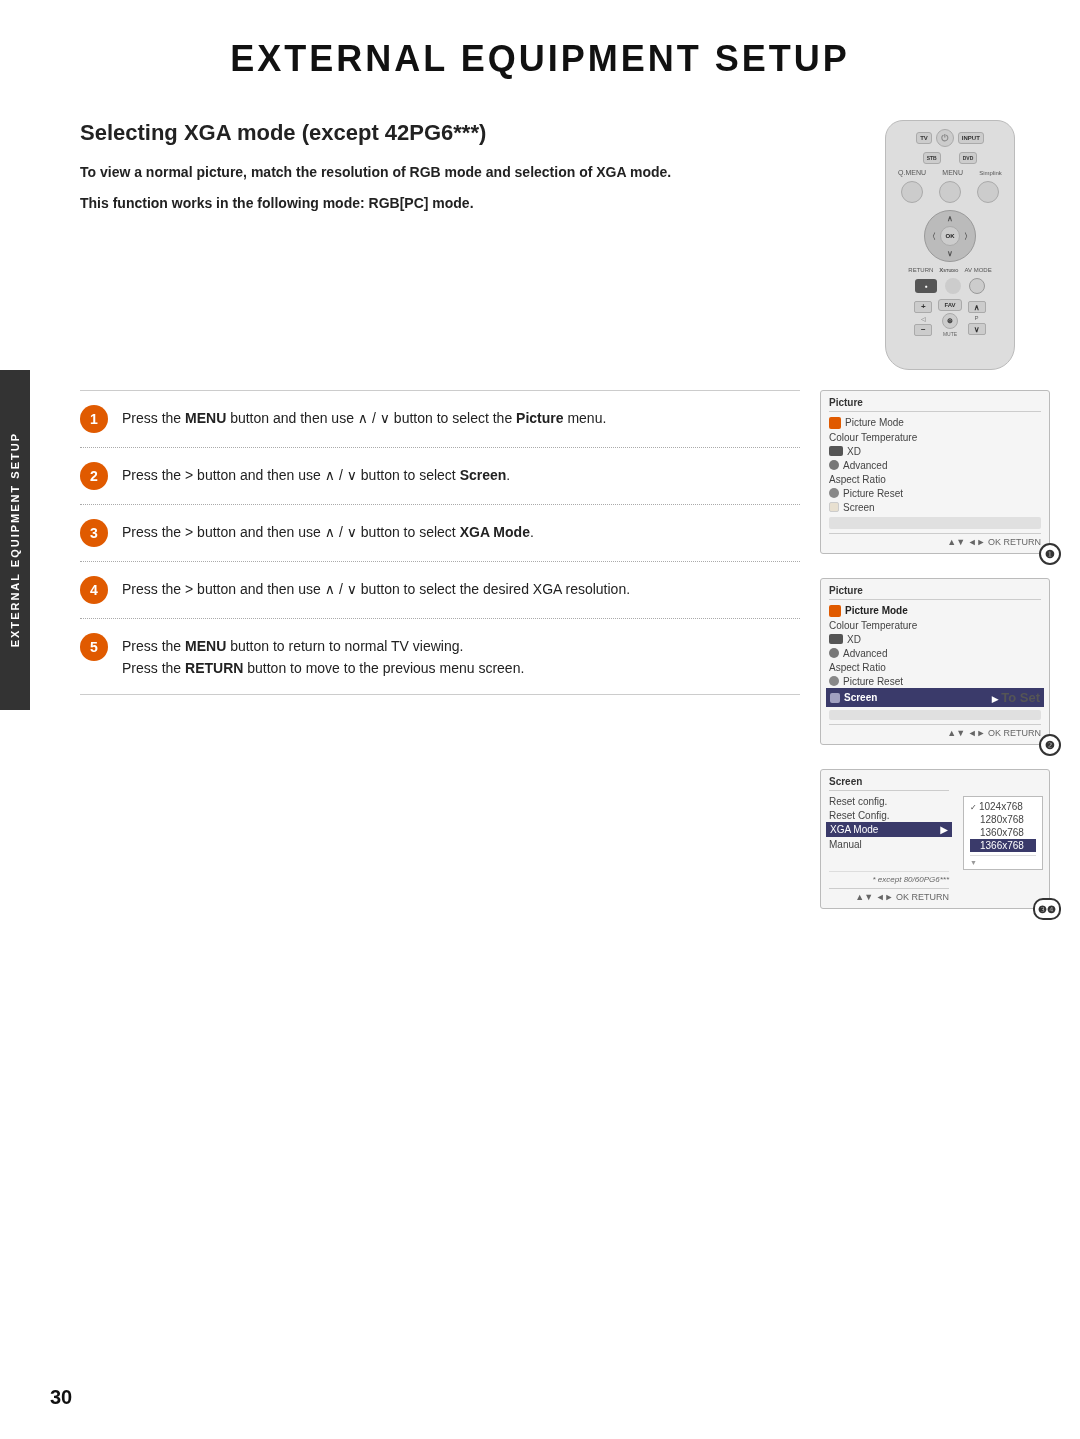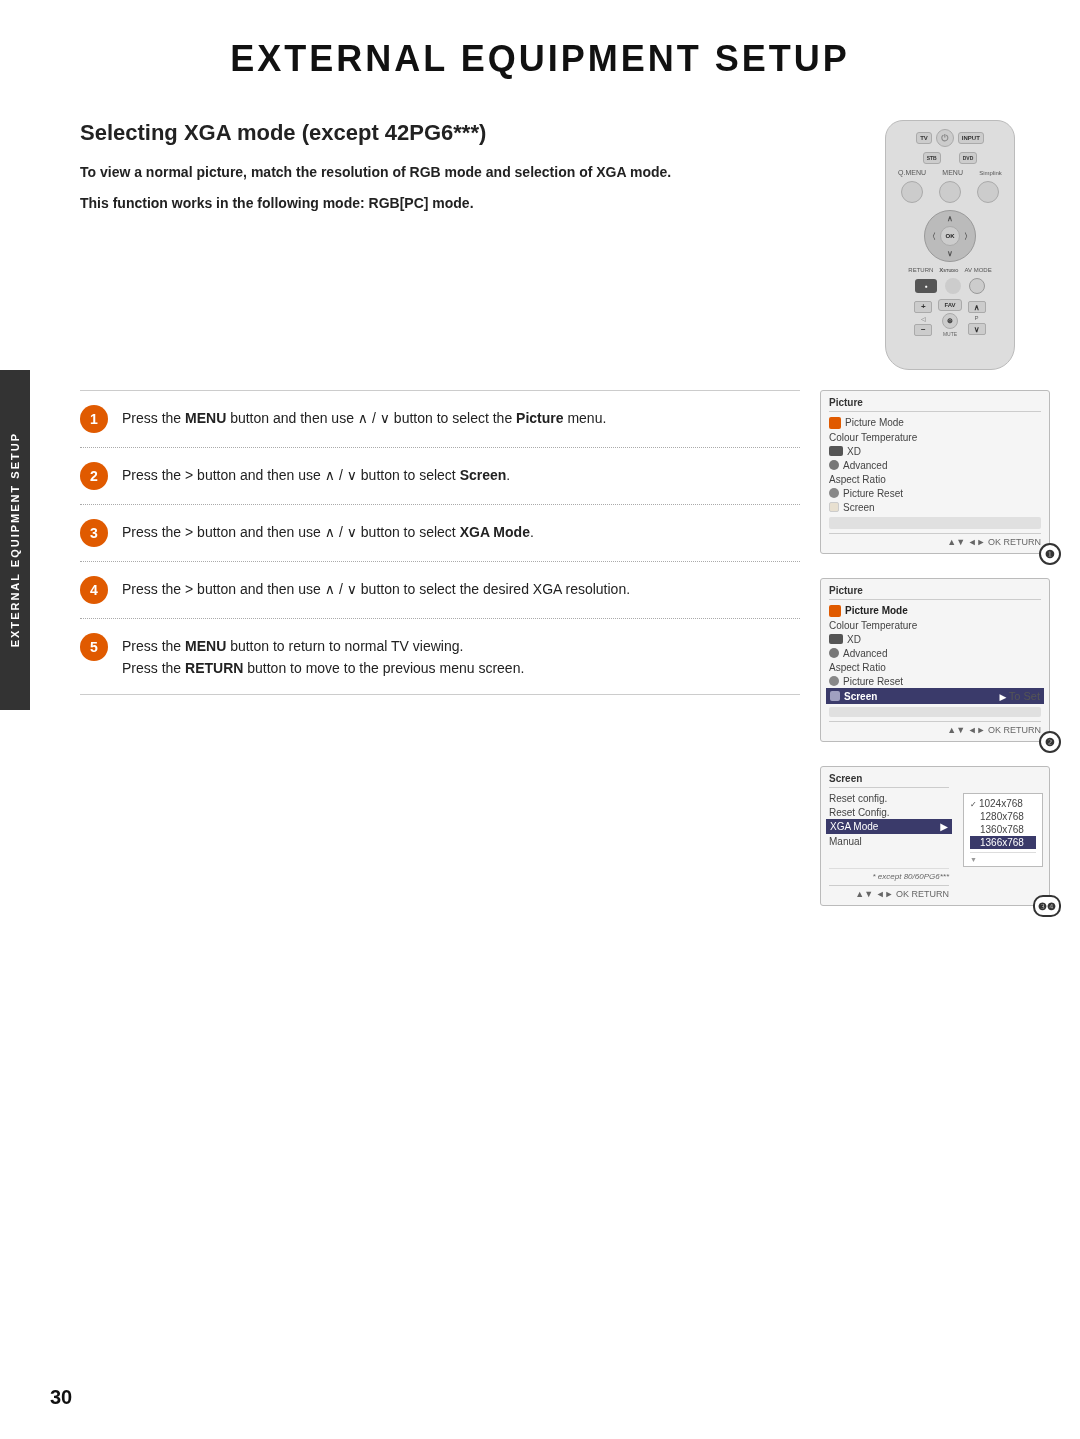--- a/index.html
+++ b/index.html
@@ -388,22 +388,23 @@
     .page-num {
       position: absolute;
       bottom: 30px;
       left: 50px;
       font-size: 20px;
       font-weight: bold;
       color: #111;
     }
 
     .to-set-label {
-      font-size: 11px;
+      font-size: 13px;
       color: #555;
+      font-weight: bold;
     }
 
     .menu-row-with-arrow {
       display: flex;
       align-items: center;
       gap: 4px;
     }
 
     
     .step-dotted {

